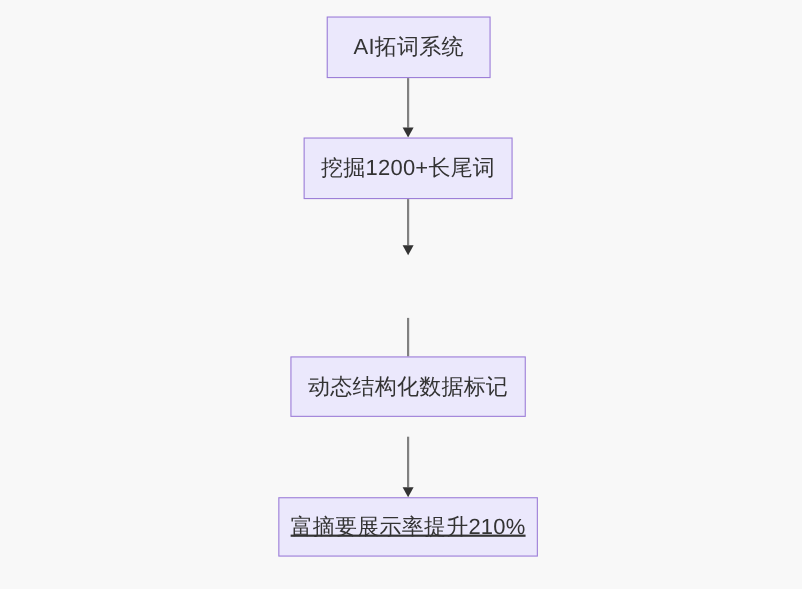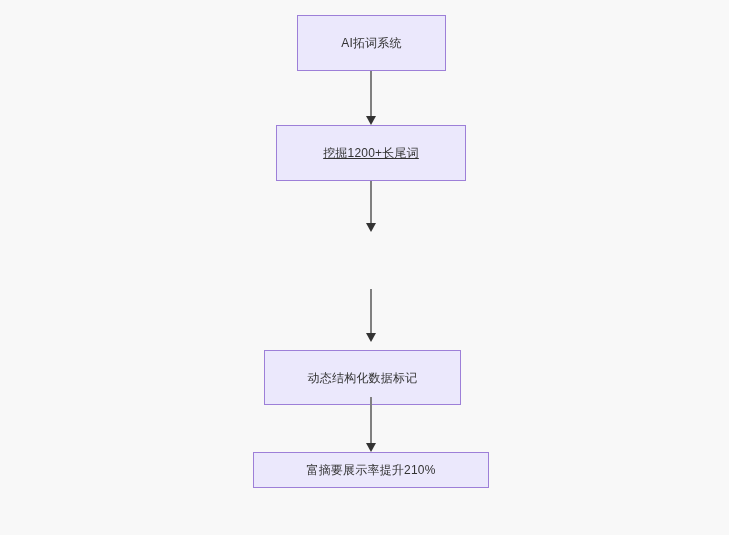--- a/index.html
+++ b/index.html
@@ -21,21 +21,21 @@
   .node {
     position: absolute;
     box-sizing: border-box;
     background: #ebe8fc;
     border: 1.5px solid #9d7fd8;
     border-radius: 0;
     display: flex;
     align-items: center;
     justify-content: center;
     color: #333333;
-    font-size: 12px;
+    font-size: 20px;
     line-height: 1;
     letter-spacing: 0.2px;
     white-space: nowrap;
     user-select: none;
   }
   .node-label {
     display: block;
   }
   .edge {
     position: absolute;
@@ -64,41 +64,41 @@
 
   <div class="node" style="left:297px; top:15px; width:149px; height:56px;">
     <span class="node-label">AI拓词系统</span>
   </div>
 
   <div class="edge" style="left:370px; top:71px; width:2px; height:54px;">
     <div class="edge-line" style="height:45px;"></div>
     <div class="edge-arrow" style="top:45px;"></div>
   </div>
 
-  <div class="node" style="left:276px; top:125px; width:190px; height:56px;text-decoration:underline;">
+  <div class="node" style="left:276px; top:125px; width:190px; height:56px;">
     <span class="node-label">挖掘1200+长尾词</span>
   </div>
 
   <div class="edge" style="left:370px; top:181px; width:2px; height:51px;">
     <div class="edge-line" style="height:42px;"></div>
     <div class="edge-arrow" style="top:42px;"></div>
   </div>
 
 
   <div class="edge" style="left:370px; top:289px; width:2px; height:53px;">
     <div class="edge-line" style="height:44px;"></div>
     <div class="edge-arrow" style="top:44px;"></div>
   </div>
 
-  <div class="node" style="left:264px; top:350px; width:197px; height:55px;">
+  <div class="node" style="left:264px; top:324px; width:214px; height:55px;">
     <span class="node-label">动态结构化数据标记</span>
   </div>
 
   <div class="edge" style="left:370px; top:397px; width:2px; height:55px;">
     <div class="edge-line" style="height:46px;"></div>
     <div class="edge-arrow" style="top:46px;"></div>
   </div>
 
-  <div class="node" style="left:253px; top:452px; width:236px; height:36px;">
+  <div class="node" style="left:253px; top:452px; width:236px; height:54px;text-decoration:underline;">
     <span class="node-label">富摘要展示率提升210%</span>
   </div>
 
 </div>
 
 </body></html>

